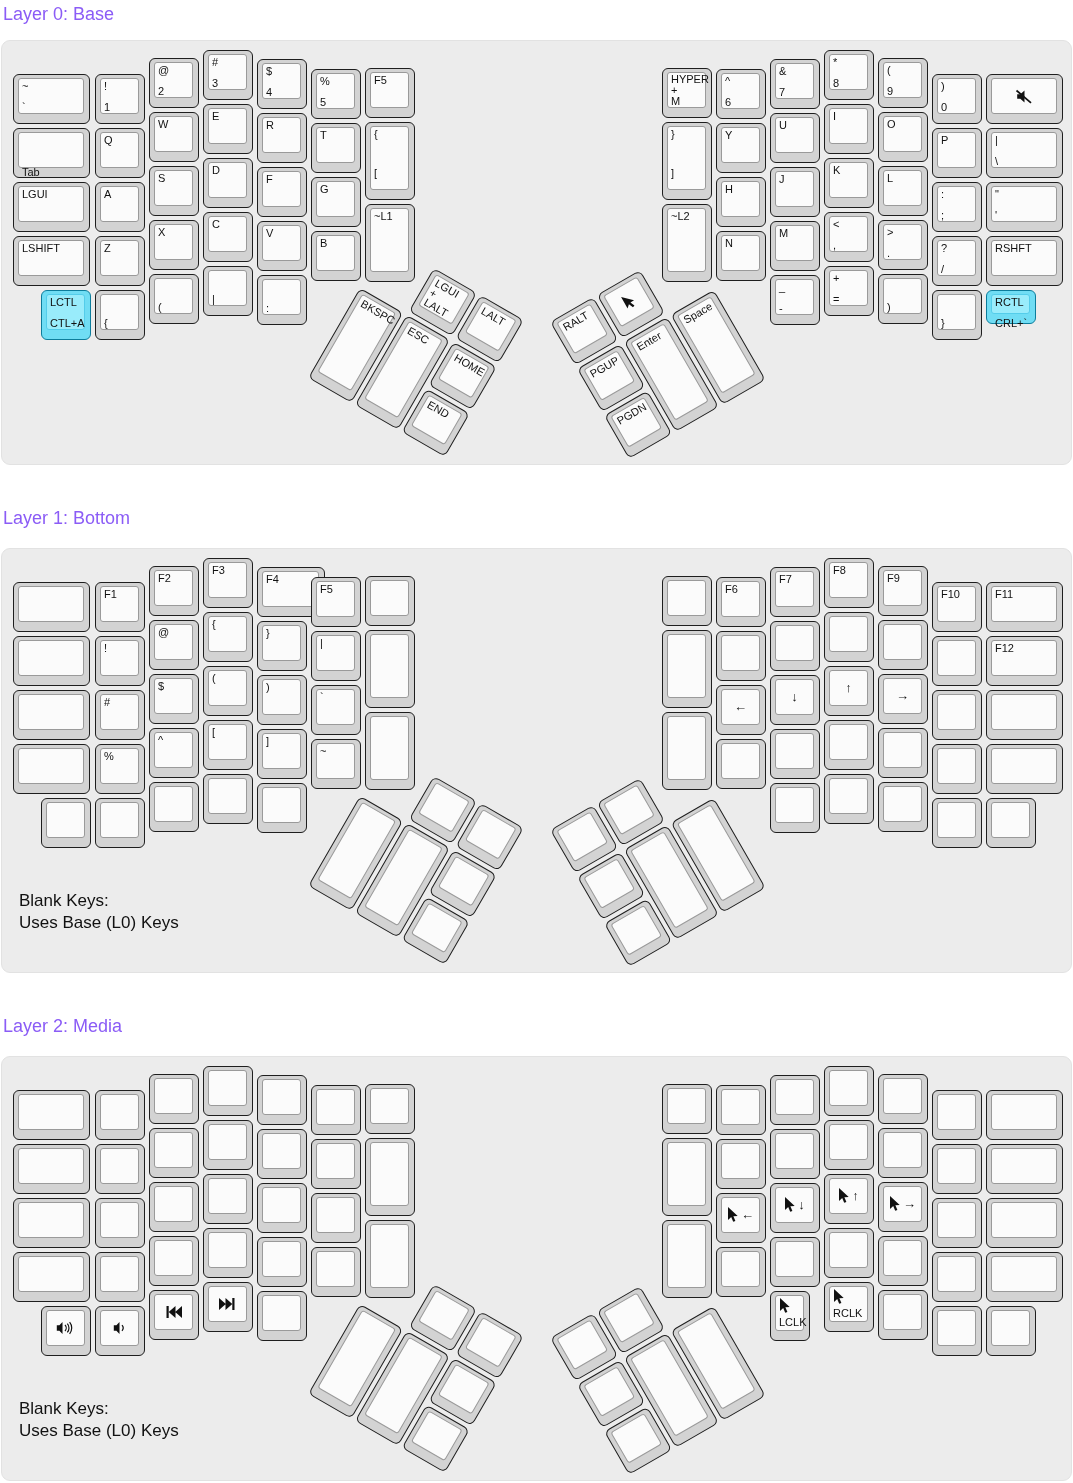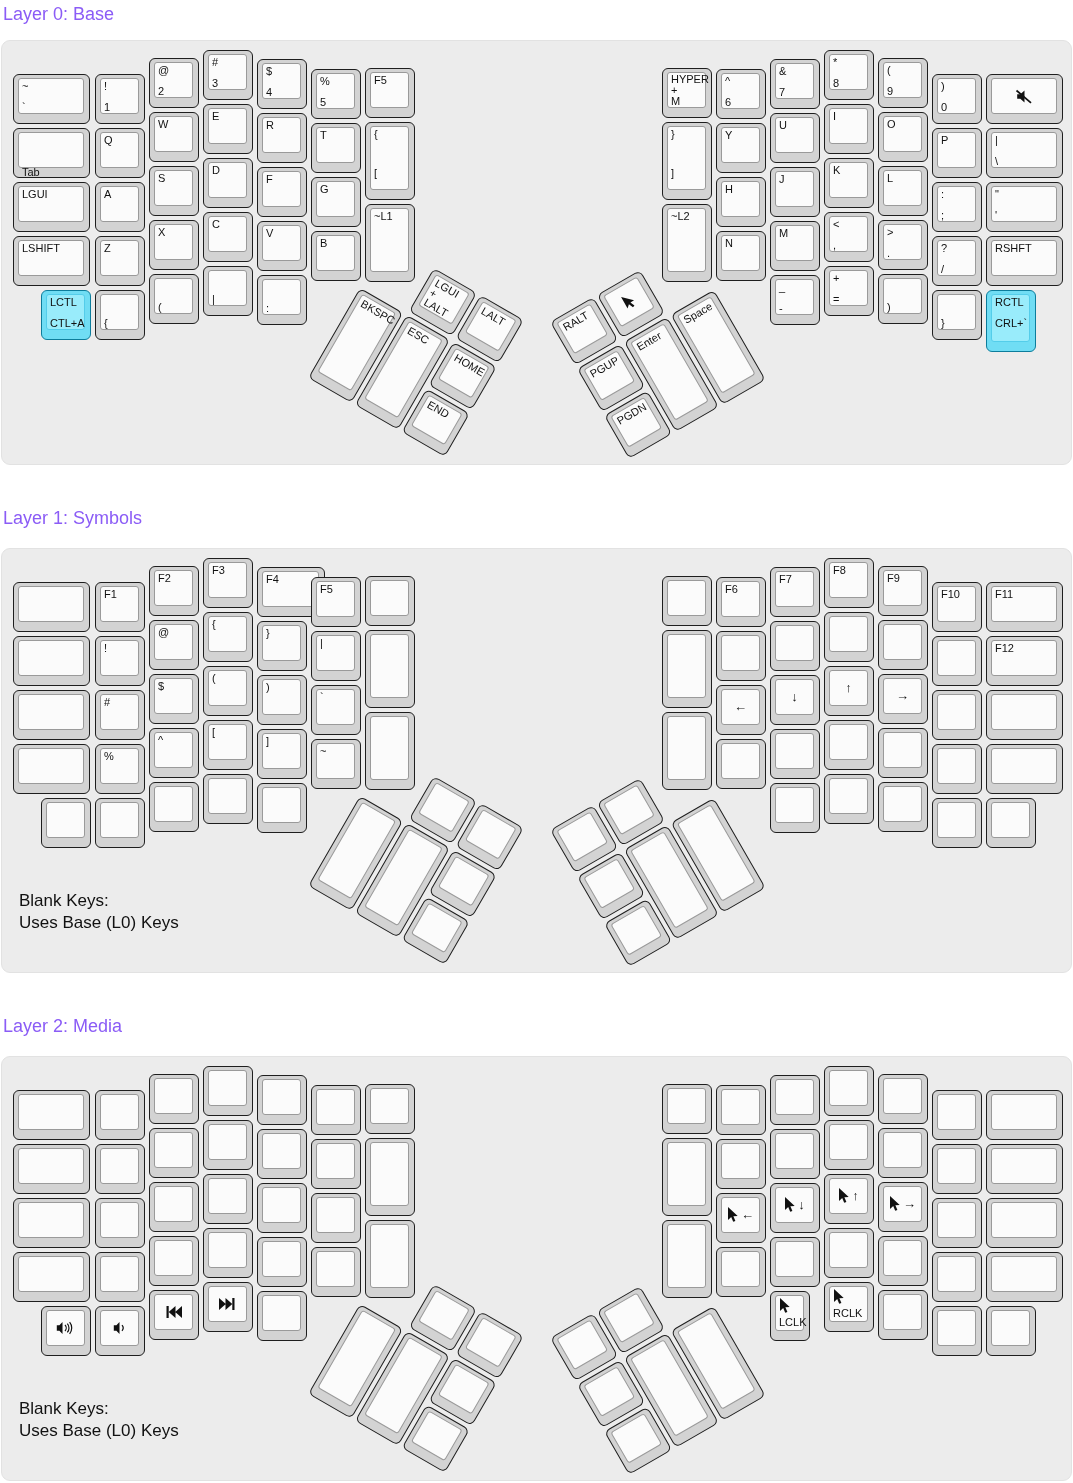--- a/index.html
+++ b/index.html
@@ -393,21 +393,21 @@
         <div class="cap">
           <div class="lg" style="top: 1px;">"</div>
           <div class="lg" style="top: 22px;">'</div>
         </div>
       </div>
       <div class="key" style="left: 984px; top: 195px; width: 77px; height: 50px;">
         <div class="cap">
           <div class="lg" style="top: 1px;">RSHFT</div>
         </div>
       </div>
-      <div class="key blue" style="left: 984px; top: 249px; width: 50px; height: 62px;">
+      <div class="key blue" style="left: 984px; top: 249px; width: 50px; height: 34px;">
         <div class="cap">
           <div class="lg" style="top: 1px;">RCTL</div>
           <div class="lg" style="top: 22px;">CRL+`</div>
         </div>
       </div>
       <div class="thumb" style="left: 385px; top: 200px; transform: rotate(30deg);">
         <div class="key" style="left: 54px; top: 0px; width: 50px; height: 50px;">
           <div class="cap">
             <div class="stack">
               <div class="">LGUI</div>
@@ -475,21 +475,21 @@
           </div>
         </div>
         <div class="key" style="left: 108px; top: 54px; width: 50px; height: 104px;">
           <div class="cap">
             <div class="lg" style="top: 1px;">Space</div>
           </div>
         </div>
       </div>
     </div>
 
-  <div class="layer-title" id="title-1">Layer 1: Symbols</div>
+  <div class="layer-title" id="title-1">Layer 1: Bottom</div>
   <div class="panel" id="panel-1">
       <div class="key" style="left: 11px; top: 33px; width: 77px; height: 50px;">
         <div class="cap"></div>
       </div>
       <div class="key" style="left: 11px; top: 87px; width: 77px; height: 50px;">
         <div class="cap"></div>
       </div>
       <div class="key" style="left: 11px; top: 141px; width: 77px; height: 50px;">
         <div class="cap"></div>
       </div>

